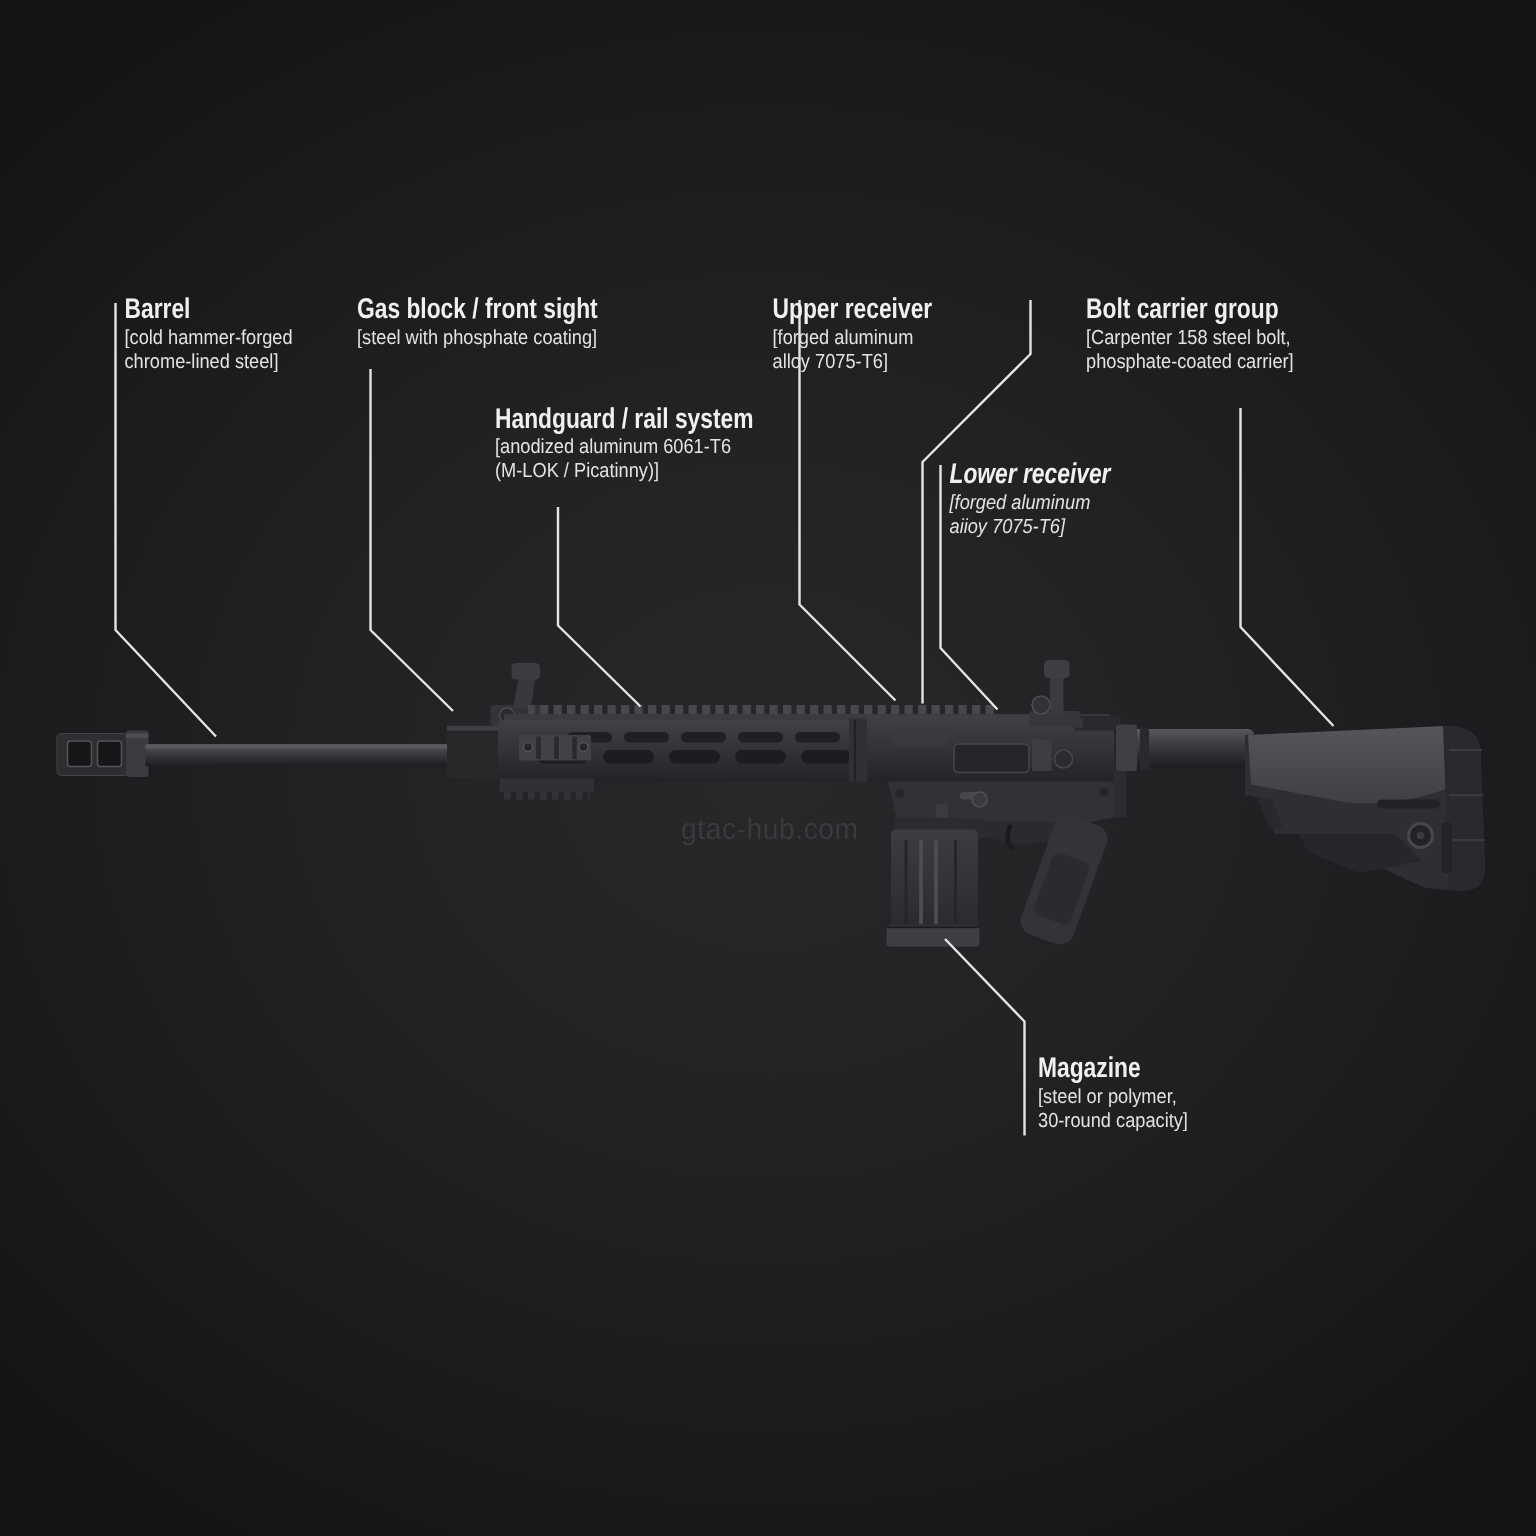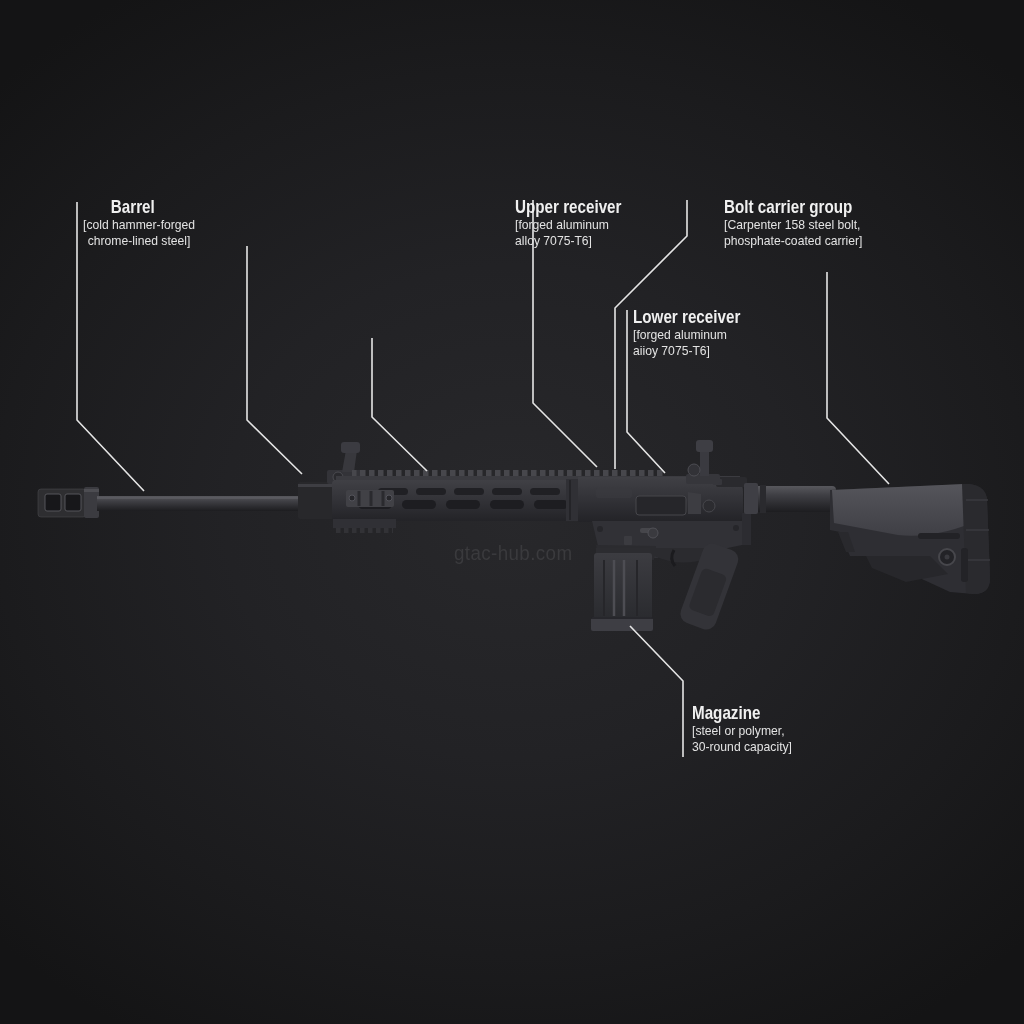--- a/index.html
+++ b/index.html
@@ -15,26 +15,26 @@
   svg.scene{position:absolute;left:0;top:0;width:1024px;height:1024px;}
   .label{position:absolute;white-space:nowrap;}
   .lt{
     font-size:19px;font-weight:bold;color:#f0f0f0;line-height:21px;
     transform:scaleX(.8);transform-origin:left top;letter-spacing:0;
   }
   .ls{
     font-size:13.5px;font-weight:normal;color:#e3e3e3;line-height:15.5px;
     transform:scaleX(.9);transform-origin:left top;
   }
-  .lab-barrel{left:83px;top:196px;text-align:center;}
+  .lab-barrel{left:83px;top:196px;}
   .lab-gas{left:238px;top:196px;}
   .lab-handguard{left:330px;top:269px;}
   .lab-upper{left:515px;top:196px;}
   .lab-bcg{left:693px;top:196px;margin-left:31px;}
-  .lab-lower{left:633px;top:306px;}
+  .lab-lower{left:633px;top:306px;font-style:italic;}
   .lab-stock{left:833px;top:269px;}
   .lab-magazine{left:692px;top:702px;}
   .watermark{
     position:absolute;left:454px;top:542px;
     font-size:20px;color:#3a3a3d;letter-spacing:.4px;
     transform:scaleX(.94);transform-origin:left top;
   }
 </style>
 </head>
 <body>
@@ -207,21 +207,30 @@
       <polyline points="630,626 683,681 683,757"></polyline>
     </g>
   </svg>
 
   <div class="label lab-barrel">
     <div class="lt">Barrel</div>
     <div class="ls">[cold hammer-forged</div>
     <div class="ls">chrome-lined steel]</div>
   </div>
 
-
+  <div class="label lab-gas">
+    <div class="lt">Gas block / front sight</div>
+    <div class="ls">[steel with phosphate coating]</div>
+  </div>
+
+  <div class="label lab-handguard">
+    <div class="lt">Handguard / rail system</div>
+    <div class="ls">[anodized aluminum 6061-T6</div>
+    <div class="ls">(M-LOK / Picatinny)]</div>
+  </div>
 
   <div class="label lab-upper">
     <div class="lt">Upper receiver</div>
     <div class="ls">[forged aluminum</div>
     <div class="ls">alloy 7075-T6]</div>
   </div>
 
   <div class="label lab-bcg">
     <div class="lt">Bolt carrier group</div>
     <div class="ls">[Carpenter 158 steel bolt,</div>

